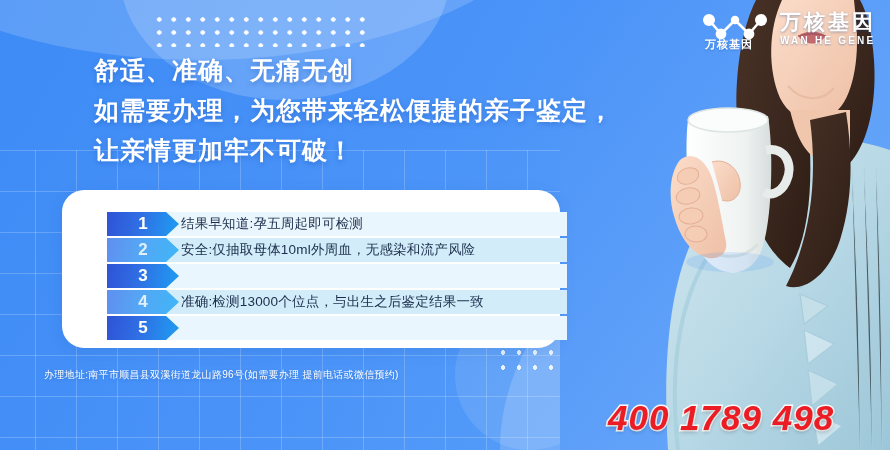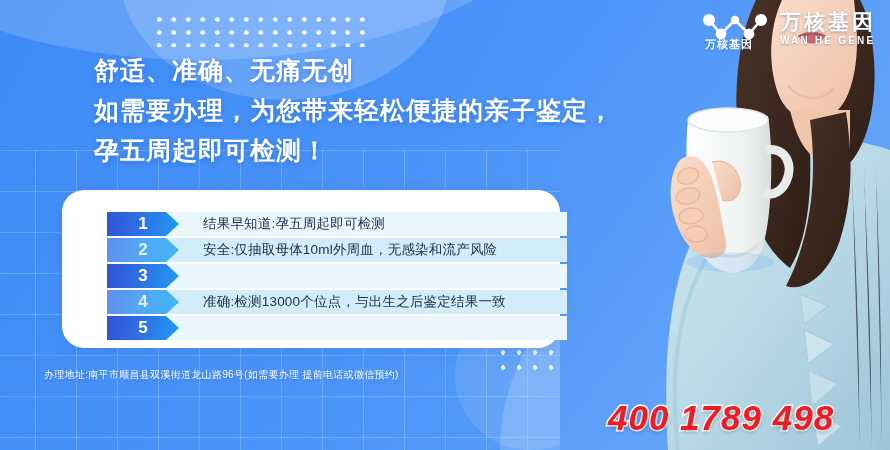--- a/index.html
+++ b/index.html
@@ -138,21 +138,21 @@
     width:72px;height:24px;flex:0 0 72px;
     display:flex;align-items:center;justify-content:center;
     color:#ffffff;font-size:17px;font-weight:bold;
     clip-path:polygon(0 0,82% 0,100% 50%,82% 100%,0 100%);
   }
   .row.odd .badge{background:linear-gradient(100deg,#2f53d6 0%,#2f6fe4 45%,#1f9df2 100%);}
   .row.even .badge{background:linear-gradient(100deg,#5f8ff0 0%,#55a6f4 45%,#3fb6f7 100%);}
   .row.even .badge span{color:#dff0fd;}
   .rtext{
     position:relative;z-index:2;
-    margin-left:24px;
+    margin-left:2px;
     font-size:13.5px;color:#1b2d4a;white-space:nowrap;
     letter-spacing:.2px;
   }
 
   
   .address{
     position:absolute;left:44px;top:368px;z-index:6;
     color:#ffffff;font-size:10px;letter-spacing:.3px;
     text-shadow:0 1px 3px rgba(20,70,150,.35);
     white-space:nowrap;
@@ -295,21 +295,21 @@
     </div>
     <div class="logo-text">
       <div class="logo-cn">万核基因</div>
       <div class="logo-en">WAN HE GENE</div>
     </div>
   </div>
 
   <div class="headline">
     <div class="hl">舒适、准确、无痛无创</div>
     <div class="hl">如需要办理，为您带来轻松便捷的亲子鉴定，</div>
-    <div class="hl">孕五周起即可检测！</div>
+    <div class="hl">让亲情更加牢不可破！</div>
   </div>
 
   <div class="card">
     <div class="rows">
 
       <div class="row odd">
         <div class="stripe"></div>
         <div class="badge">
           <span>1</span>
         </div>

